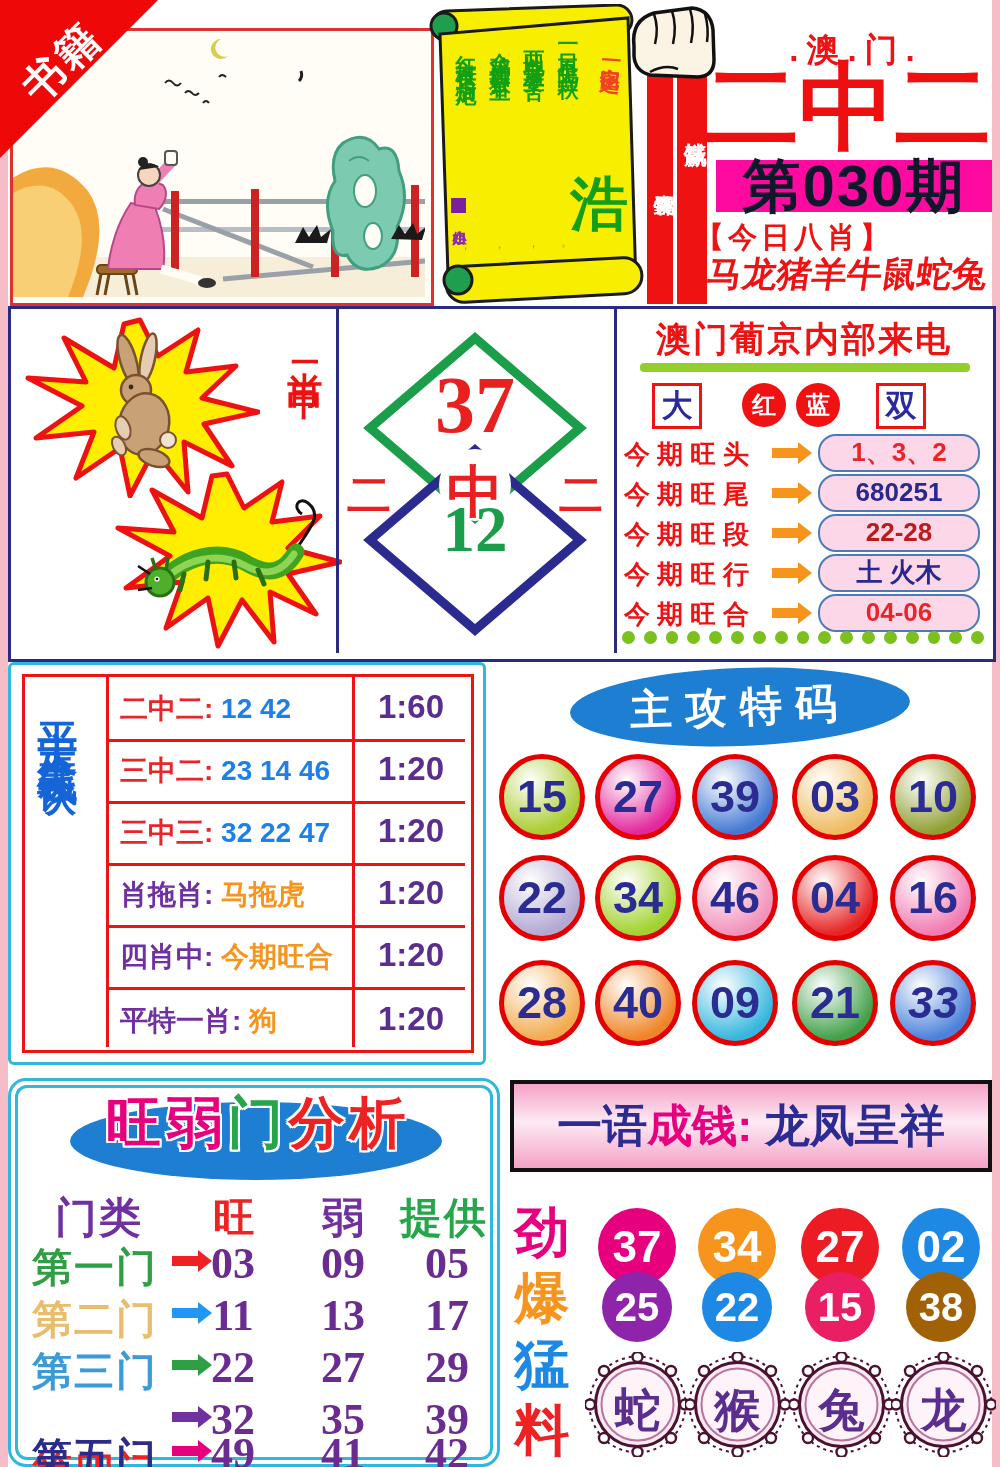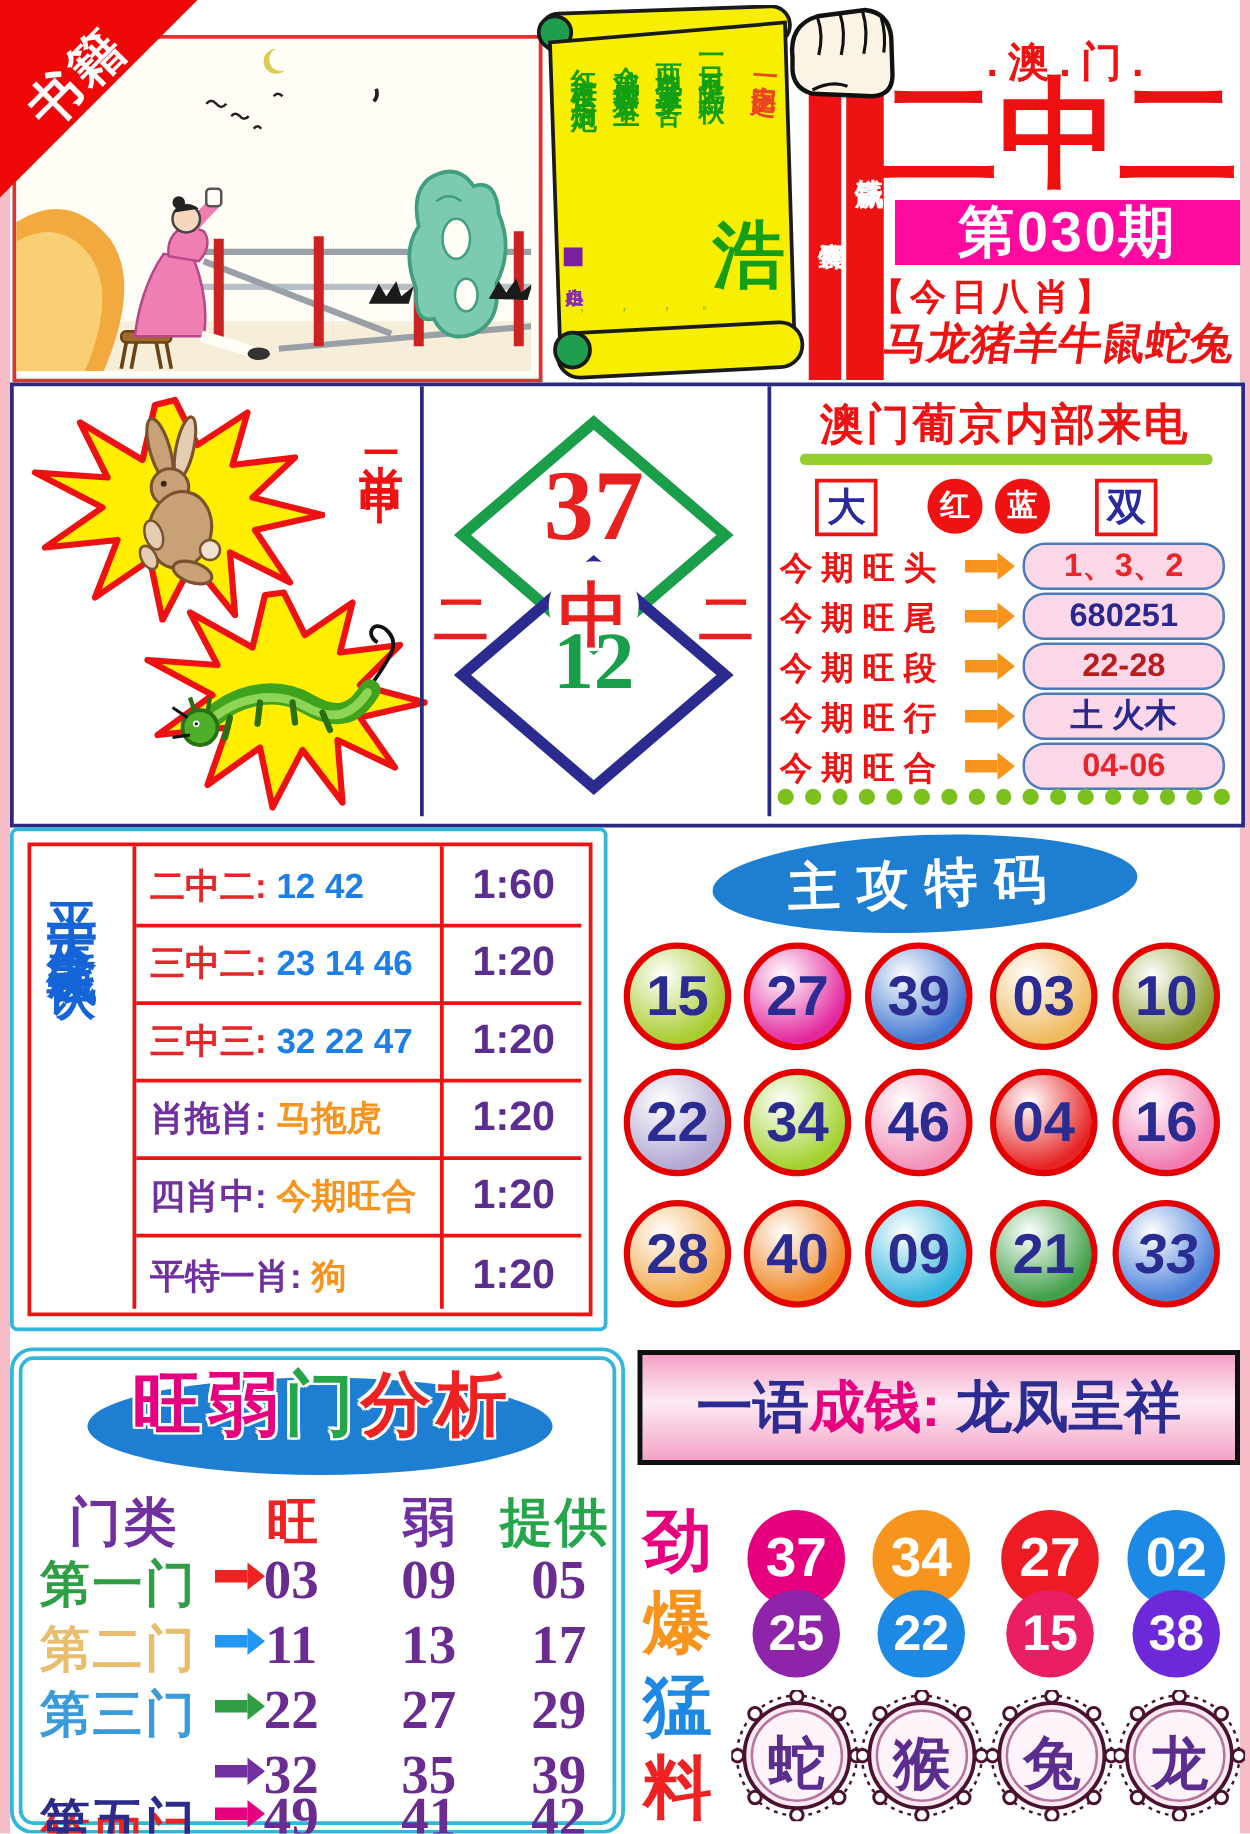--- a/index.html
+++ b/index.html
@@ -20,21 +20,21 @@
   .sbig{color:#169e16;font-size:58px;font-weight:900;z-index:4;font-family:"Liberation Serif",serif;}
   .ssig{color:#8a2ab0;font-size:14px;font-weight:bold;z-index:4;}
   .ssq{width:15px;height:15px;background:#7a1fa0;z-index:4;}
   .strip{background:#ee1212;z-index:2;}
   .strip-label{color:#fff;font-weight:bold;z-index:3;}
   .fist{left:620px;top:0;width:102px;height:84px;z-index:5;}
   
   .hdr-region{left:728px;top:28px;width:256px;text-align:center;color:#ee1212;font-size:33px;font-weight:900;letter-spacing:8px;}
   .hdr-title{left:702px;top:58px;width:290px;text-align:center;color:#ee1010;font-size:96px;font-weight:900;font-family:"Liberation Serif",serif;line-height:100px;}
   .issue-bar{left:716px;top:160px;width:276px;height:52px;background:#ff0aa0;}
-  .issue-text{width:100%;text-align:center;line-height:52px;color:#ffffff;font-size:45px;font-weight:900;letter-spacing:2px;}
+  .issue-text{width:100%;text-align:center;line-height:52px;color:#0f172a;font-size:58px;font-weight:900;letter-spacing:2px;}
   .hdr-sub{left:695px;top:218px;width:290px;text-align:left;color:#ee1212;font-size:29px;font-weight:bold;letter-spacing:4px;}
   .hdr-zod{left:698px;top:251px;width:298px;text-align:center;color:#ee1212;font-size:35px;font-weight:900;transform:skewX(-8deg);}
   
   .mid-box{left:8px;top:306px;width:982px;height:350px;border:3px solid #2a2a80;background:#fff;}
   .mid-div{width:3px;top:309px;height:344px;background:#2a2a80;z-index:2;}
   .twoxiao{left:280px;top:334px;color:#ee1212;font-size:36px;font-weight:900;height:150px;letter-spacing:10px;z-index:2;}
   .dia-num{font-weight:900;text-align:center;z-index:3;font-family:"Liberation Serif",serif;}
   
   .hot-title{left:622px;top:316px;width:364px;text-align:center;color:#ee1212;font-size:35px;font-weight:bold;letter-spacing:2px;}
   .green-bar{left:640px;top:363px;width:330px;height:9px;background:#93ce2d;border-radius:4px;}
@@ -392,21 +392,21 @@
   <div class="a hchar" style="top: 1394px; color: rgb(238, 34, 34);">料</div>
 
   <div class="a hcirc1" style="left: 598px; top: 1208px; background-color: rgb(230, 0, 126);">37</div>
   <div class="a hcirc1" style="left: 698px; top: 1208px; background-color: rgb(247, 148, 29);">34</div>
   <div class="a hcirc1" style="left: 801px; top: 1208px; background-color: rgb(237, 28, 36);">27</div>
   <div class="a hcirc1" style="left: 902px; top: 1208px; background-color: rgb(30, 136, 229);">02</div>
 
   <div class="a hcirc2" style="left: 602px; top: 1272px; background-color: rgb(142, 36, 170);">25</div>
   <div class="a hcirc2" style="left: 702px; top: 1272px; background-color: rgb(30, 136, 229);">22</div>
   <div class="a hcirc2" style="left: 805px; top: 1272px; background-color: rgb(233, 30, 99);">15</div>
-  <div class="a hcirc2" style="left: 906px; top: 1272px; background-color: #6d28d9;">38</div>
+  <div class="a hcirc2" style="left: 906px; top: 1272px; background-color: #a16207;">38</div>
 
   <div class="a medal" style="left:585px;top:1352px;">
     <svg width="105" height="105" viewBox="0 0 105 105">
       <circle cx="52.5" cy="52.5" r="48" fill="none" stroke="#4a1230" stroke-width="2" stroke-dasharray="3 4"></circle>
       <g fill="#fff" stroke="#4a1230" stroke-width="2.4">
         <circle cx="100" cy="52.5" r="5"></circle>
           <circle cx="86" cy="86" r="5"></circle>
           <circle cx="52.5" cy="100" r="5"></circle>
           <circle cx="19" cy="86" r="5"></circle>
         <circle cx="5" cy="52.5" r="5"></circle>

